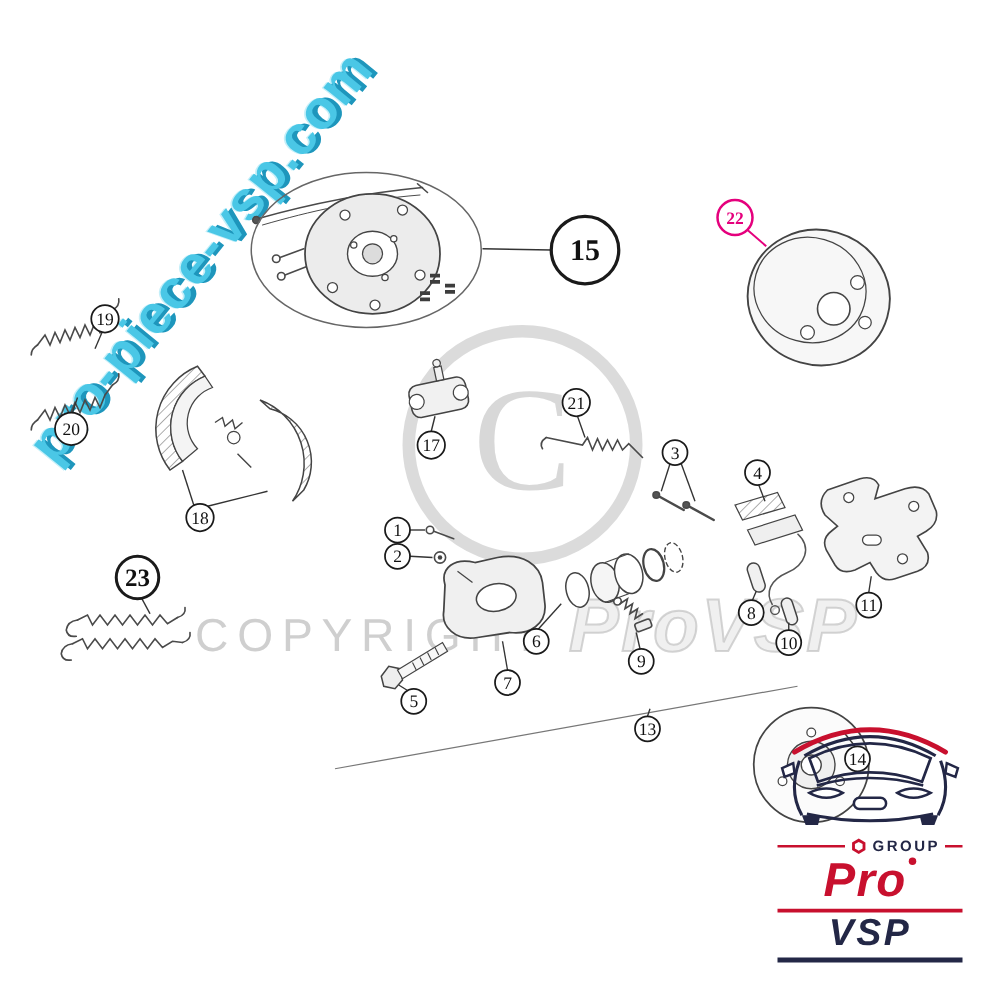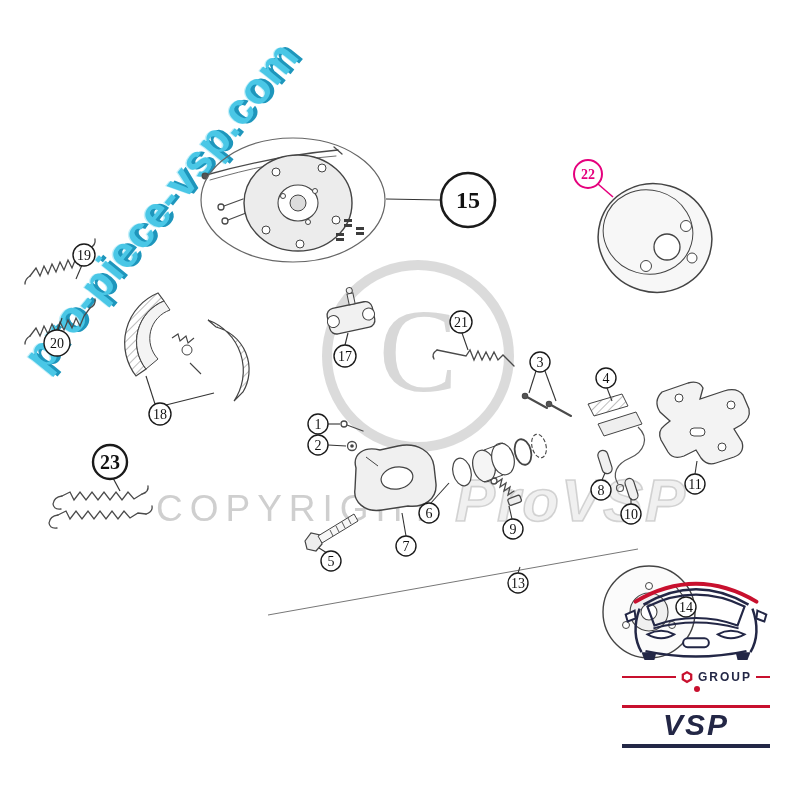--- a/index.html
+++ b/index.html
@@ -378,20 +378,20 @@
     <div class="group-row">
       <span class="gline"></span>
       <svg class="hex" viewBox="0 0 16 16">
         <polygon points="8,1 14.1,4.5 14.1,11.5 8,15 1.9,11.5 1.9,4.5" fill="#c8102e"></polygon>
         <polygon points="8,4 11.5,6 11.5,10 8,12 4.5,10 4.5,6" fill="#fff"></polygon>
       </svg>
       <span class="gtext">GROUP</span>
       <span class="gline short"></span>
     </div>
     <div class="brand">
-      <div class="pro-row"><span class="dot"></span></div>
+      <div class="pro-row"><span class="pro">Pro</span><span class="dot"></span></div>
       <div class="pro-underline"></div>
       <div class="vsp">VSP</div>
       <div class="vsp-underline"></div>
     </div>
   </div>
 
 </div>
 
 </body></html>

